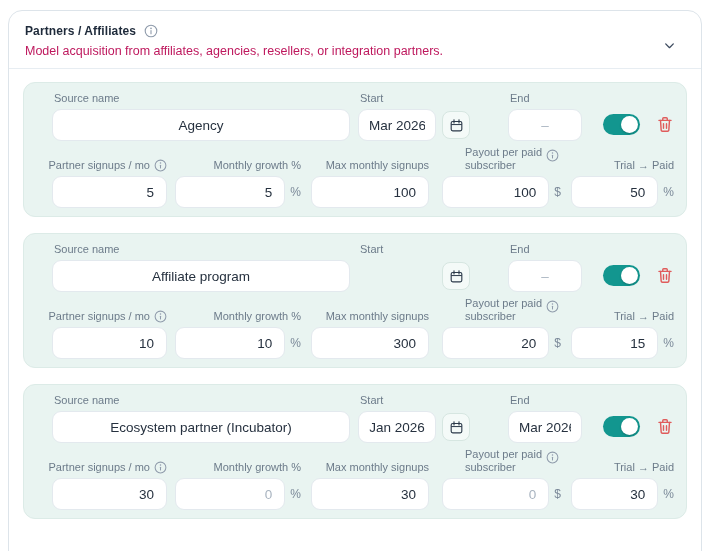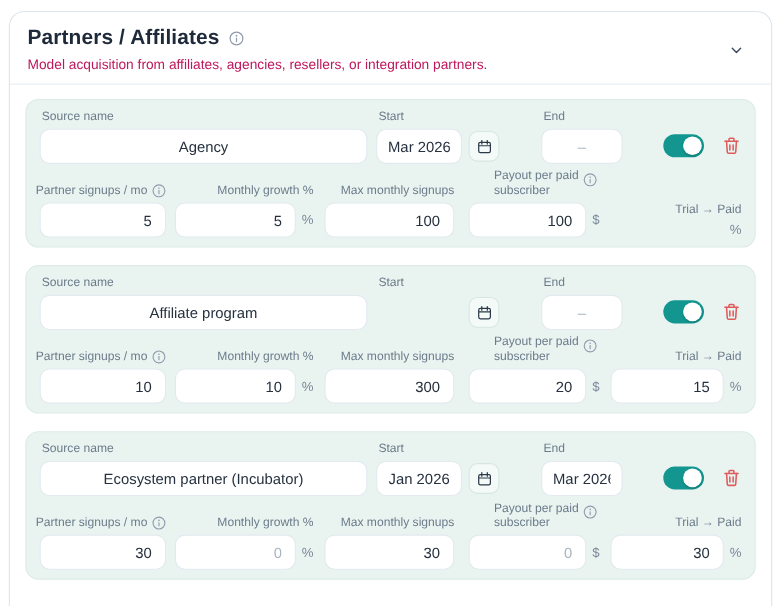--- a/index.html
+++ b/index.html
@@ -5,30 +5,30 @@
   * { margin:0; padding:0; box-sizing:border-box; }
   html,body { width:710px; height:551px; background:#ffffff; overflow:hidden;
     font-family:"Liberation Sans","DejaVu Sans",sans-serif; }
 
   .panel {
     position:absolute; left:8px; top:10px; width:694px; height:560px;
     background:#ffffff; border:1px solid #dde4ea; border-radius:14px;
   }
   .panel-header { padding:13px 22px 10px 16px; position:relative; }
   .panel-title-row { display:flex; align-items:center; gap:8px; }
-  .panel-title { font-size:19px; font-weight:bold; color:#1e2a3a; letter-spacing:.1px; }
+  .panel-title { font-size:12px; font-weight:bold; color:#1e2a3a; letter-spacing:.1px; }
   .panel-subtitle { margin-top:6px; font-size:12.5px; color:#be185d; }
   .chevron-btn { position:absolute; right:22px; top:24px; width:20px; height:20px;
     display:flex; align-items:center; justify-content:center; cursor:pointer; }
   .panel-divider { height:1px; background:#e7edf2; width:100%; }
 
   .cards { padding:13px 14px; display:flex; flex-direction:column; gap:16px; }
   .card {
     background:#e9f4f1; border:1px solid #dcebe7; border-radius:12px;
-    padding:9px 12px 8px 12px;
+    padding:9px 12px 8px 28px;
   }
 
   .field-label { font-size:11px; color:#6c7b8a; line-height:13px; margin:0 0 4px 2px;
     display:flex; align-items:center; gap:4px; white-space:nowrap; }
   .row1 { display:flex; align-items:flex-start; }
   .fgroup { display:flex; flex-direction:column; }
 
   .tb {
     height:32px; background:#ffffff; border:1px solid #e3e9ee; border-radius:9px;
     font-family:"Liberation Sans","DejaVu Sans",sans-serif;
@@ -183,20 +183,21 @@
           <div class="input-line">
               <input class="tb num" value="100" style="">
               <span class="suffix">$</span>
             </div>
         </div>
         <div class="r2g g5">
           <div class="label-area">
               <span class="field-label">Trial → Paid</span>
             </div>
           <div class="input-line">
+              <input class="tb num" value="50" style="">
               <span class="suffix">%</span>
             </div>
         </div>
       </div>
     </div>
 
     <div class="card">
       <div class="row1">
         <div class="fgroup g-source">
           <span class="field-label">Source name</span>

